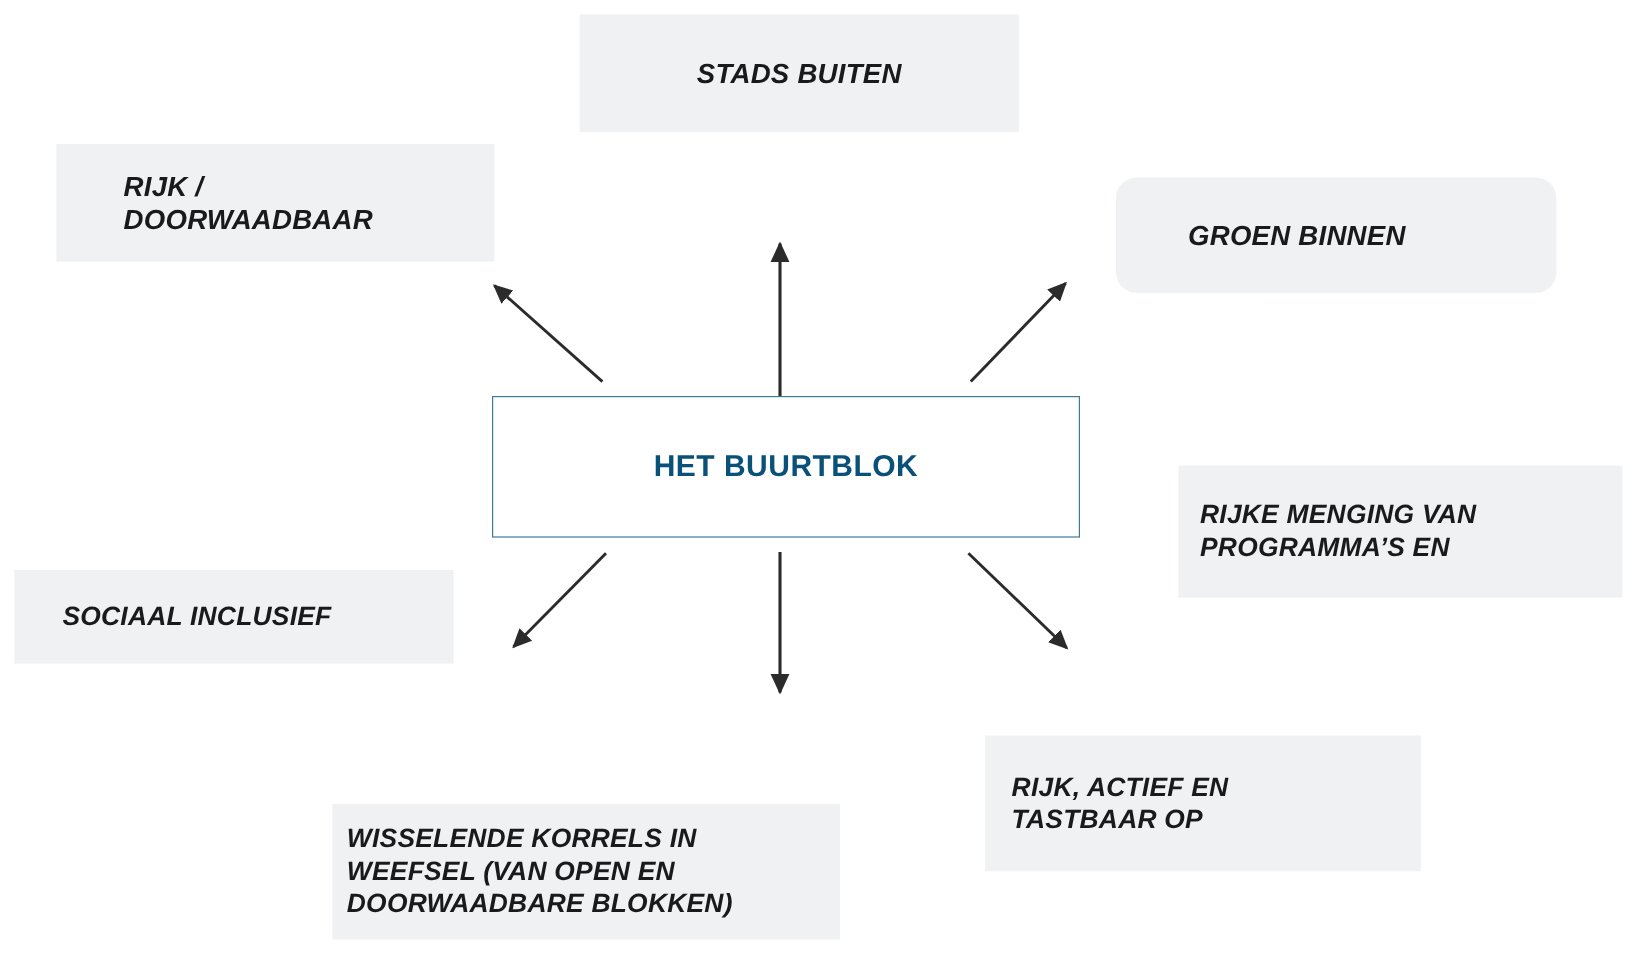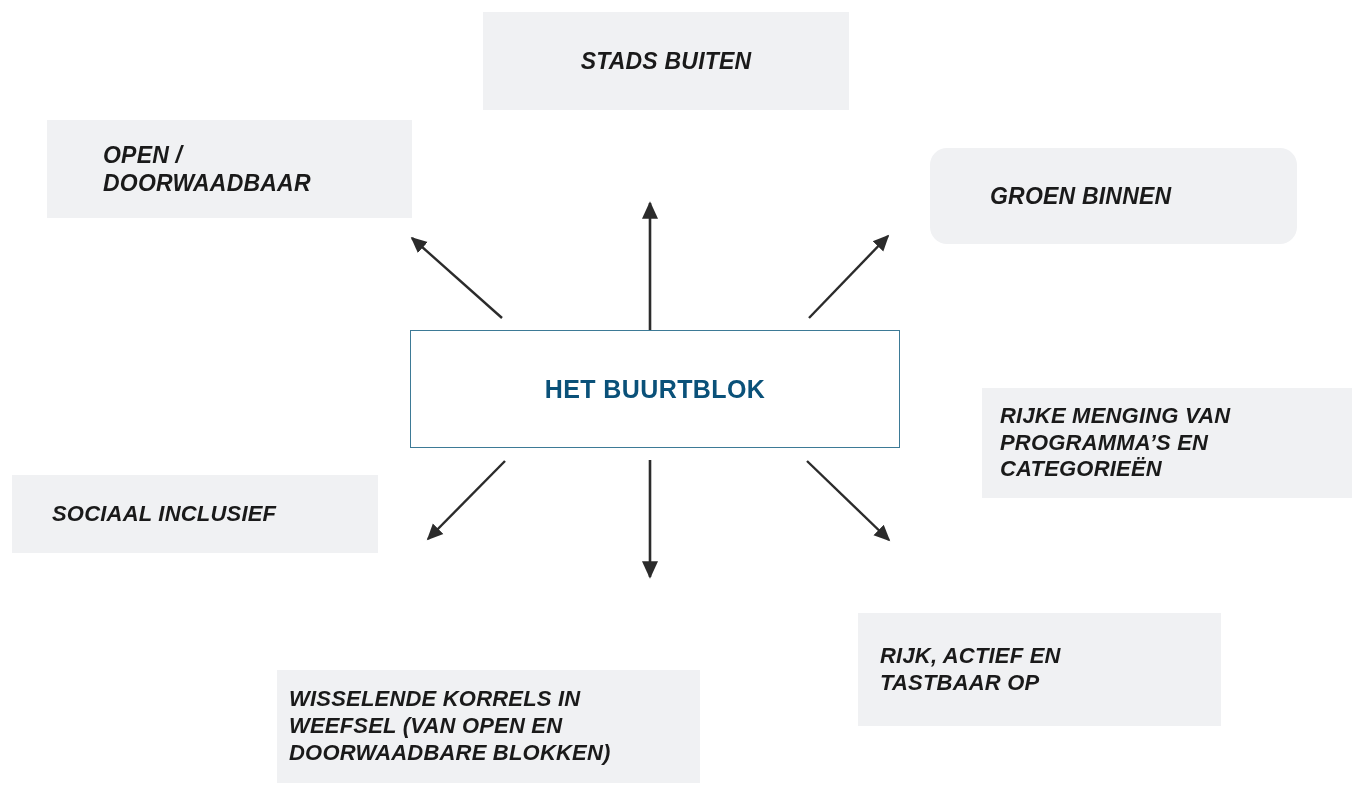--- a/index.html
+++ b/index.html
@@ -60,21 +60,21 @@
     width: 1360px;
     height: 794px;
     pointer-events: none;
   }
   
   #node-stads-buiten   { left: 483px; top: 12px;  width: 366px; height: 98px;  padding: 0 0 0 0; align-items: center; font-size: 23px; }
   #node-open           { left: 47px;  top: 120px; width: 365px; height: 98px;  padding-left: 56px; font-size: 23px; }
   #node-groen          { left: 930px; top: 148px; width: 367px; height: 96px;  padding-left: 60px; font-size: 23px; border-radius: 17px; }
   #node-rijke-menging  { left: 982px; top: 388px; width: 370px; height: 110px; padding-left: 18px; font-size: 22px; }
   #node-sociaal        { left: 12px;  top: 475px; width: 366px; height: 78px;  padding-left: 40px; font-size: 22px; }
-  #node-rijk-actief    { left: 821px; top: 613px; width: 363px; height: 113px; padding-left: 22px; font-size: 22px; margin-left: 37px; }
+  #node-rijk-actief    { left: 821px; top: 613px; width: 363px; height: 113px; padding-left: 22px; font-size: 22px; }
   #node-wisselende     { left: 277px; top: 670px; width: 423px; height: 113px; padding-left: 12px; font-size: 22px; }
   #center-box          { left: 410px; top: 330px; width: 490px; height: 118px; }
 </style>
 </head>
 <body>
 
 <div id="diagram">
 
   <svg class="arrows" viewBox="0 0 1360 794" xmlns="http://www.w3.org/2000/svg">
     <defs>
@@ -94,32 +94,31 @@
     <line x1="650" y1="460" x2="650" y2="577" stroke="#2b2b2b" stroke-width="2.6" marker-end="url(#head)"></line>
 
     <line x1="807" y1="461" x2="889" y2="540" stroke="#2b2b2b" stroke-width="2.4" marker-end="url(#head)"></line>
   </svg>
 
   <div class="node" id="node-stads-buiten">
     <span class="line">STADS BUITEN</span>
   </div>
 
   <div class="node" id="node-open">
-    <span class="line">OPEN /</span>
+    <span class="line">RIJK /</span>
     <span class="line">DOORWAADBAAR</span>
   </div>
 
   <div class="node" id="node-groen">
     <span class="line">GROEN BINNEN</span>
   </div>
 
   <div class="node" id="node-rijke-menging">
     <span class="line">RIJKE MENGING VAN</span>
     <span class="line">PROGRAMMA’S EN</span>
-    <span class="line">CATEGORIEËN</span>
   </div>
 
   <div class="node" id="node-sociaal">
     <span class="line">SOCIAAL INCLUSIEF</span>
   </div>
 
   <div class="node" id="node-rijk-actief">
     <span class="line">RIJK, ACTIEF EN</span>
     <span class="line">TASTBAAR OP</span>
   </div>

